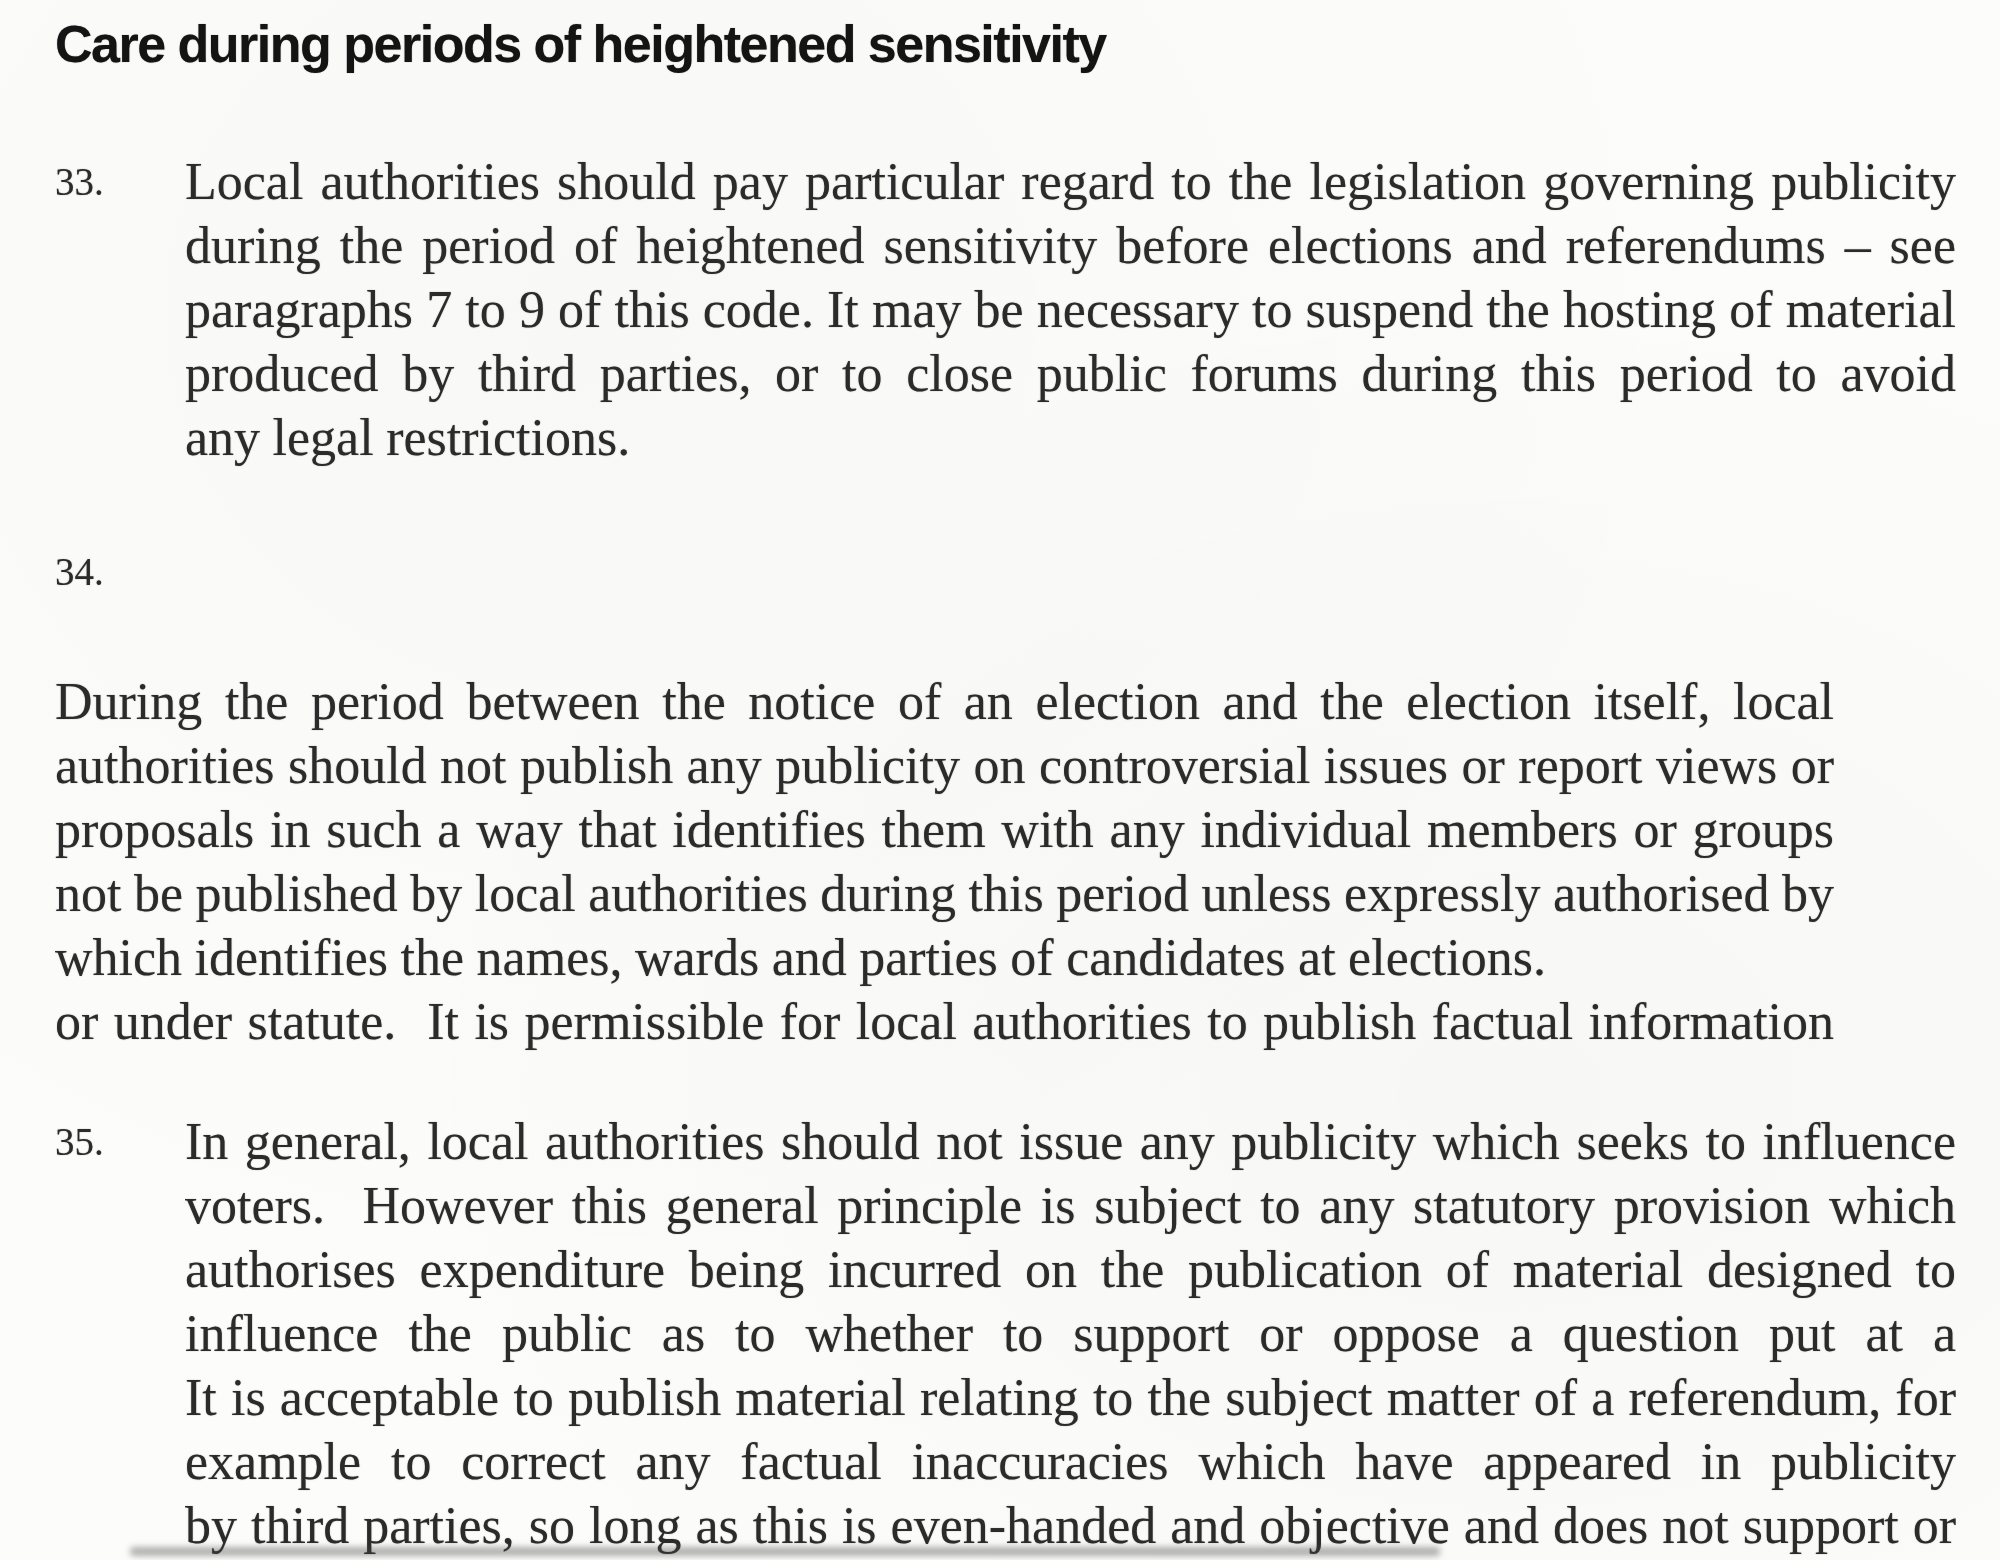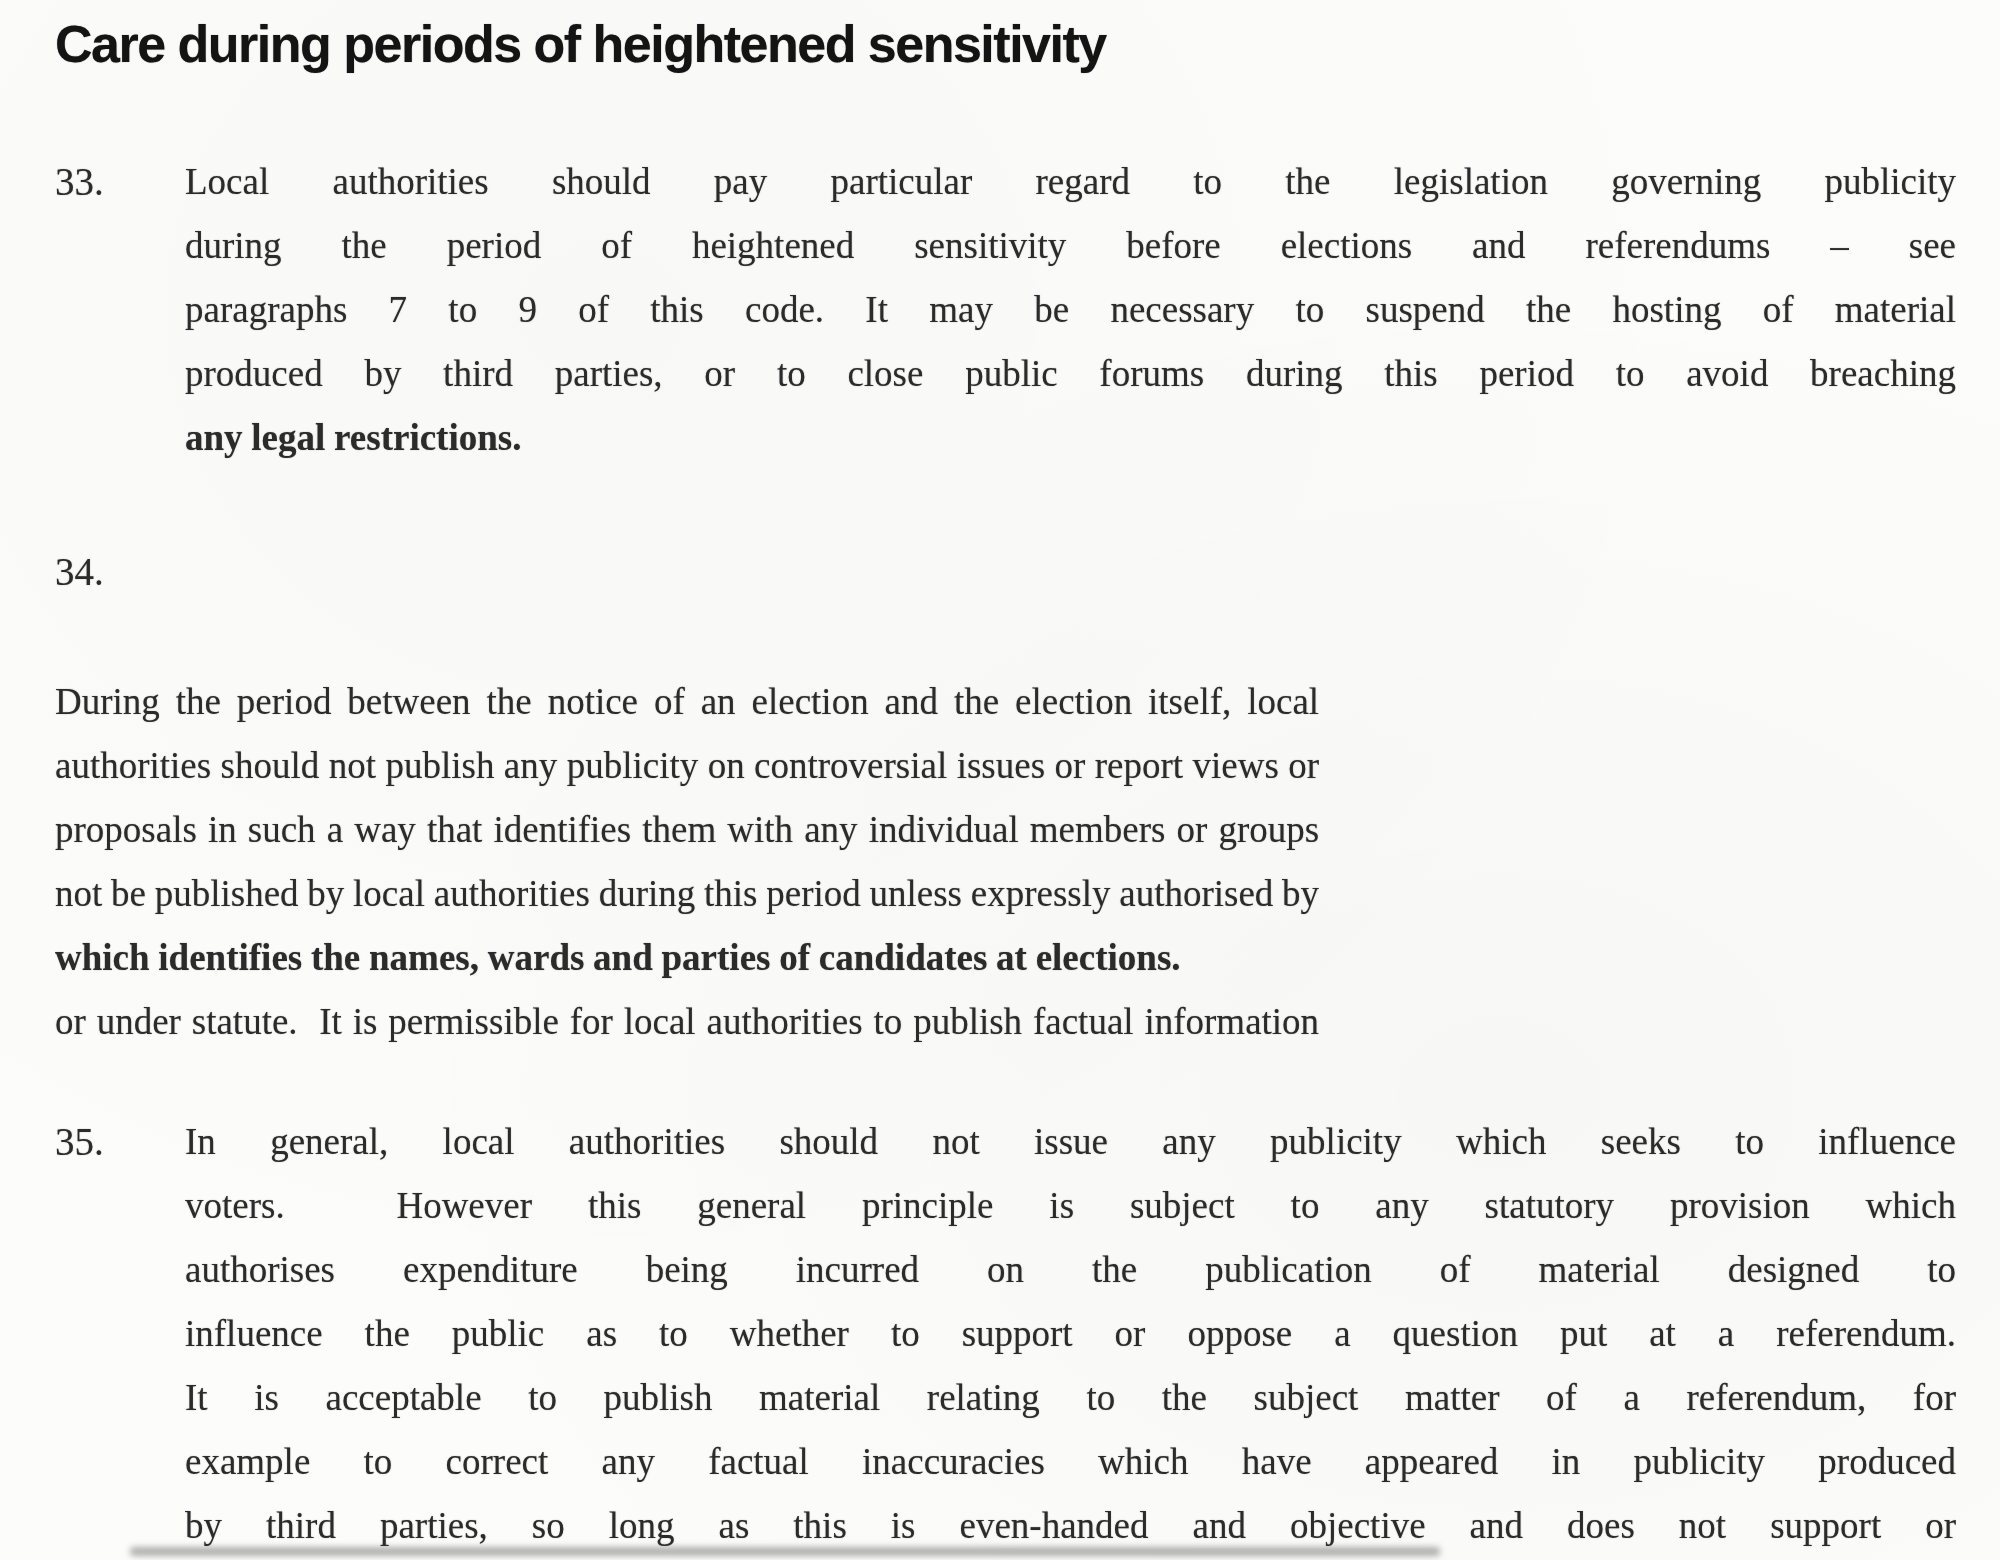--- a/index.html
+++ b/index.html
@@ -44,34 +44,33 @@
     font-size: 39px;
     line-height: 64px;
     color: #2b2b2b;
     text-shadow: 0 0 1.2px rgba(40,40,40,0.45);
   }
   .para-body {
     flex: 1 1 auto;
     min-width: 0;
   }
   .line {
-    font-size: 37px;
+    font-size: 52px;
     line-height: 64px;
     height: 64px;
     overflow: hidden;
     word-spacing: -0.5px;
     text-align: justify;
     text-align-last: justify;
     color: #2b2b2b;
     text-shadow: 0 0 1.2px rgba(40,40,40,0.45);
   }
   .line.last {
     text-align: left;
     text-align-last: left;
-    font-weight: bold;
   }
   .cropped-line-artifact {
     position: absolute;
     left: 130px;
     top: 1547px;
     width: 1310px;
     height: 9px;
     background: rgba(70,70,70,0.42);
     filter: blur(3px);
     border-radius: 4px;

